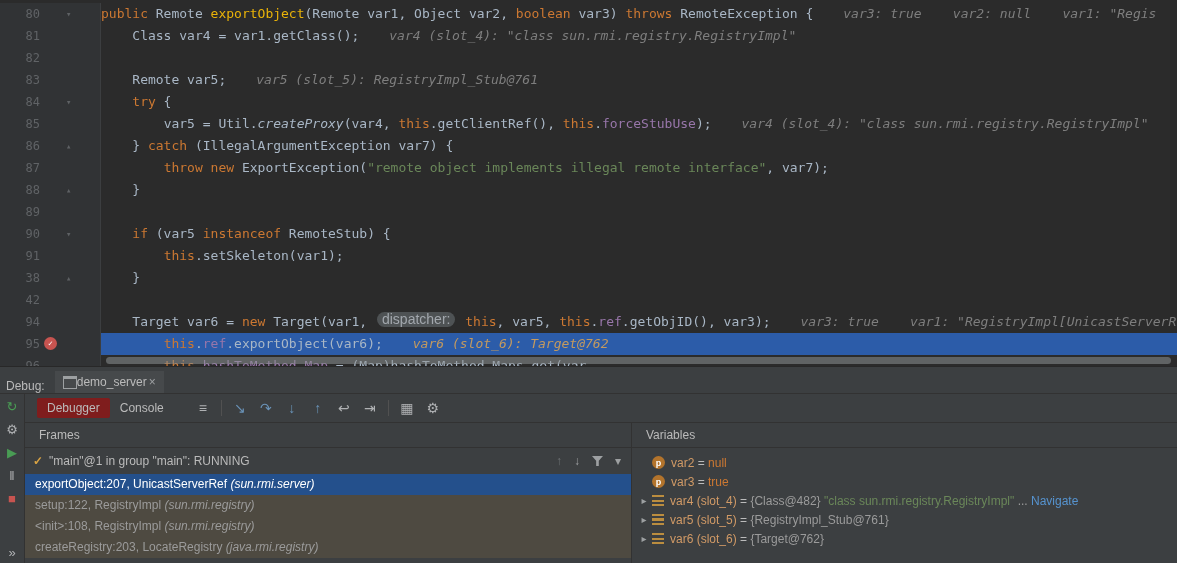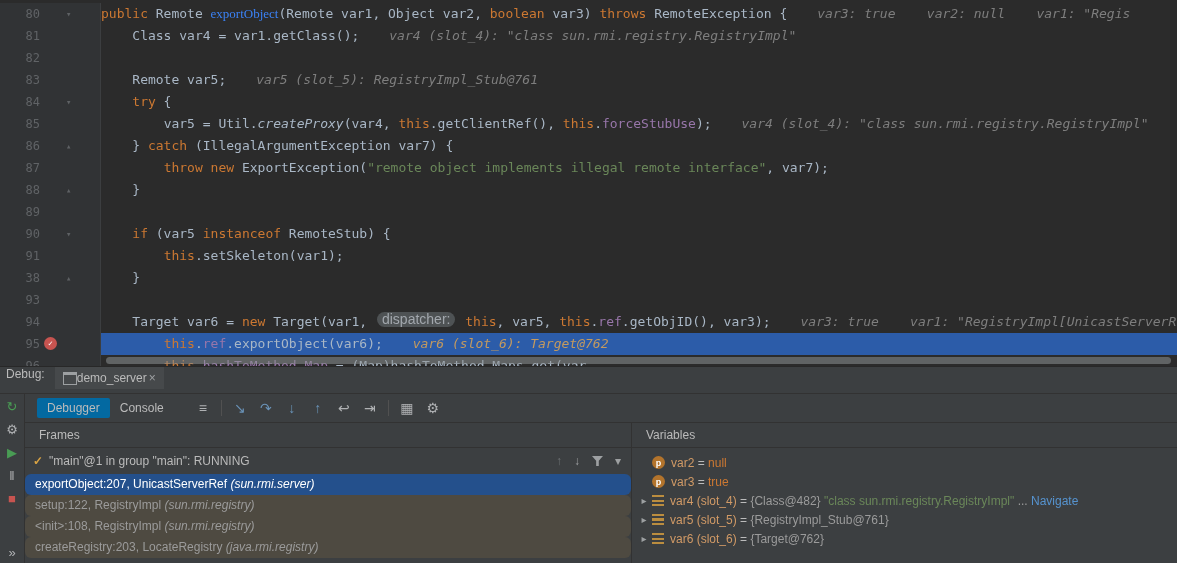--- a/index.html
+++ b/index.html
@@ -12,64 +12,64 @@
   #editor-lines{padding-top:3px;}
   .ed-line{display:flex;height:22px;white-space:pre;}
   .gutter{flex:none;width:100px;display:flex;background:#313335;border-right:1px solid #3c3e40;
           color:#606366;position:relative;}
   .gutter .num{width:40px;text-align:right;padding-right:6px;font-size:12px;}
   .gutter .bp{position:absolute;left:44px;top:4px;width:13px;height:13px;border-radius:50%;
               background:#c75450;color:#fff;font-size:8px;line-height:13px;text-align:center;}
   .gutter .fold{position:absolute;left:66px;top:0;color:#5e6164;font-size:9px;line-height:22px;}
   .line-body{flex:1;min-width:0;overflow:hidden;white-space:pre;color:#a9b7c6;}
   .ed-line.exec .line-body{background:#2c5ca9;}
-  .sk{color:#cc7832;} .sp{color:#a9b7c6;} .sd{color:#3b82f6;font-family:Liberation Serif, serif;} .ss{color:#6a8759;}
+  .sk{color:#cc7832;} .sp{color:#a9b7c6;} .sd{color:#eab308;} .ss{color:#6a8759;}
   .sf{color:#9876aa;} .si{color:#a9b7c6;font-style:italic;}
   .chip{display:inline-block;background:#4e5254;color:#a2a7ad;border-radius:8px;
         padding:0 5px;font-size:14px;line-height:15px;font-family:"Liberation Sans",sans-serif;
         transform:translateY(-2px);margin:0 2px;}
   .hint{font-style:italic;color:#7e7e7e;margin-left:30px;}
   .ed-line.exec .hint{color:#c49a5f;}
   .hscroll{position:absolute;left:106px;right:6px;bottom:2px;height:7px;border-radius:4px;
            background:rgba(140,145,148,.55);}
 
   
   .debug{height:197px;background:#3c3f41;border-top:1px solid #282828;color:#bbbbbb;font-size:12px;}
-  .dbg-tabs-row{height:26px;display:flex;align-items:flex-start;border-bottom:1px solid #323232;}
+  .dbg-tabs-row{height:26px;display:flex;align-items:flex-end;border-bottom:1px solid #323232;}
   .dbg-label{padding:0 10px 0 6px;color:#bbbbbb;}
   .dbg-tab{display:flex;align-items:center;background:#46494b;height:22px;
            padding:0 8px;cursor:default;}
   .console-icon{width:12px;height:9px;border:1px solid #9da0a2;border-top-width:3px;display:inline-block;}
   .tab-close{color:#9da0a2;font-size:12px;margin-left:2px;}
   .dbg-body{display:flex;height:170px;}
   .left-strip{flex:none;width:24px;border-right:1px solid #323232;position:relative;
               display:flex;flex-direction:column;align-items:center;padding-top:6px;gap:9px;}
   .strip-icon{font-size:13px;line-height:14px;}
   .strip-icon.bottom{position:absolute;bottom:4px;left:0;width:100%;text-align:center;}
   .dbg-main{flex:1;min-width:0;display:flex;flex-direction:column;}
   .dbg-toolbar{height:28px;display:flex;align-items:center;border-bottom:1px solid #323232;padding-left:12px;}
   .view-tab{padding:3px 10px;border-radius:2px;color:#bbbbbb;}
-  .view-tab.selected{background:#0369a1;}
+  .view-tab.selected{background:#7f1d1d;}
   #dbg-toolbar-icons{display:flex;align-items:center;margin-left:16px;}
   .tb-icon{width:26px;text-align:center;font-size:14px;}
   .tb-sep{width:1px;height:16px;background:#515151;margin:0 5px;}
   .panels{flex:1;display:flex;min-height:0;}
   .frames-panel{flex:none;width:606px;display:flex;flex-direction:column;}
   .vdivider{width:1px;background:#323232;}
   .vars-panel{flex:1;min-width:0;display:flex;flex-direction:column;justify-content:flex-end;}
   .panel-header{height:24px;line-height:24px;padding-left:14px;border-bottom:1px solid #323232;color:#bbbbbb;}
   .thread-row{height:26px;display:flex;align-items:center;padding:0 10px 0 8px;gap:6px;}
   .thread-check{color:#d9a343;font-weight:bold;}
   .thread-text{color:#bbbbbb;}
   .thread-tools{margin-left:auto;display:flex;align-items:center;gap:12px;color:#9da0a2;}
   .thread-tools .dim{color:#6f7375;}
   .funnel{width:11px;height:10px;background:#9da0a2;
           clip-path:polygon(0 0,100% 0,62% 48%,62% 100%,38% 100%,38% 48%);}
   #frames-list{flex:1;overflow:hidden;}
-  .frame-row{height:21px;line-height:21px;padding-left:10px;white-space:nowrap;color:#9b9b9b;border-radius:6px;}
+  .frame-row{height:21px;line-height:21px;padding-left:10px;white-space:nowrap;color:#9b9b9b;}
   .frame-row.library{background:#4e4a41;}
   .frame-row.selected{background:#24508c;color:#ffffff;}
   .frame-pkg{font-style:italic;}
   #vars-list{flex:1;overflow:hidden;padding-top:5px;}
   .var-row{height:19px;display:flex;align-items:center;padding-left:4px;white-space:pre;}
   .chev{width:16px;text-align:center;color:#9da0a2;font-size:10px;flex:none;}
   .vicon{flex:none;margin-right:6px;}
   .vicon.param{width:13px;height:13px;border-radius:50%;background:#b3742c;color:#fff;
                font-size:9px;font-weight:bold;display:inline-flex;align-items:center;justify-content:center;}
   .vicon.obj{width:12px;height:11px;
@@ -91,21 +91,21 @@
         <div class="ed-line"><div class="gutter"><span class="num">83</span></div><div class="line-body">    <span class="sp">Remote var5;</span><span class="hint">var5 (slot_5): RegistryImpl_Stub@761</span></div></div>
         <div class="ed-line"><div class="gutter"><span class="num">84</span><span class="fold">▾</span></div><div class="line-body">    <span class="sk">try</span><span class="sp"> {</span></div></div>
         <div class="ed-line"><div class="gutter"><span class="num">85</span></div><div class="line-body">        <span class="sp">var5 = Util.</span><span class="si">createProxy</span><span class="sp">(var4, </span><span class="sk">this</span><span class="sp">.getClientRef(), </span><span class="sk">this</span><span class="sp">.</span><span class="sf">forceStubUse</span><span class="sp">);</span><span class="hint">var4 (slot_4): "class sun.rmi.registry.RegistryImpl"</span></div></div>
         <div class="ed-line"><div class="gutter"><span class="num">86</span><span class="fold">▴</span></div><div class="line-body">    <span class="sp">} </span><span class="sk">catch</span><span class="sp"> (IllegalArgumentException var7) {</span></div></div>
         <div class="ed-line"><div class="gutter"><span class="num">87</span></div><div class="line-body">        <span class="sk">throw </span><span class="sk">new </span><span class="sp">ExportException(</span><span class="ss">"remote object implements illegal remote interface"</span><span class="sp">, var7);</span></div></div>
         <div class="ed-line"><div class="gutter"><span class="num">88</span><span class="fold">▴</span></div><div class="line-body">    <span class="sp">}</span></div></div>
         <div class="ed-line"><div class="gutter"><span class="num">89</span></div><div class="line-body"></div></div>
         <div class="ed-line"><div class="gutter"><span class="num">90</span><span class="fold">▾</span></div><div class="line-body">    <span class="sk">if</span><span class="sp"> (var5 </span><span class="sk">instanceof</span><span class="sp"> RemoteStub) {</span></div></div>
         <div class="ed-line"><div class="gutter"><span class="num">91</span></div><div class="line-body">        <span class="sk">this</span><span class="sp">.setSkeleton(var1);</span></div></div>
         <div class="ed-line"><div class="gutter"><span class="num">38</span><span class="fold">▴</span></div><div class="line-body">    <span class="sp">}</span></div></div>
-        <div class="ed-line"><div class="gutter"><span class="num">93</span></div><div class="line-body"></div></div>
+        <div class="ed-line"><div class="gutter"><span class="num">42</span></div><div class="line-body"></div></div>
         <div class="ed-line"><div class="gutter"><span class="num">94</span></div><div class="line-body">    <span class="sp">Target var6 = </span><span class="sk">new</span><span class="sp"> Target(var1, </span><span class="chip">dispatcher:</span><span class="sp"> </span><span class="sk">this</span><span class="sp">, var5, </span><span class="sk">this</span><span class="sp">.</span><span class="sf">ref</span><span class="sp">.getObjID(), var3);</span><span class="hint">var3: true    var1: "RegistryImpl[UnicastServerR</span></div></div>
         <div class="ed-line exec"><div class="gutter"><span class="num">95</span><span class="bp">✓</span></div><div class="line-body">        <span class="sk">this</span><span class="sp">.</span><span class="sf">ref</span><span class="sp">.exportObject(var6);</span><span class="hint">var6 (slot_6): Target@762</span></div></div>
         <div class="ed-line"><div class="gutter"><span class="num">96</span></div><div class="line-body">        <span class="sk">this</span><span class="sp">.</span><span class="sf">hashToMethod_Map</span><span class="sp"> = (Map)hashToMethod_Maps.get(var</span></div></div>
       </div>
     <div class="hscroll"></div>
   </div>
 
   <div class="debug">
 
     <div class="dbg-tabs-row">

